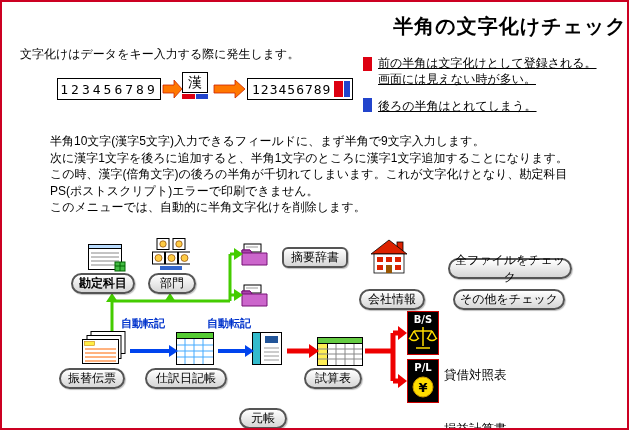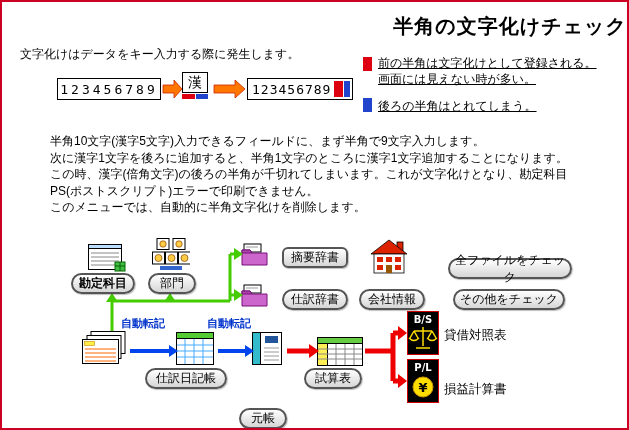--- a/index.html
+++ b/index.html
@@ -38,21 +38,21 @@
         font-size:12px;font-family:inherit;display:flex;align-items:center;justify-content:center;cursor:pointer;padding:0;}
   .b-accounts{left:69px;top:271px;width:64px;font-weight:bold;}   .b-departments{left:146px;top:271px;width:48px;}
   .b-summary{left:280px;top:245px;width:66px;border-radius:6px;}   .b-jdict{left:280px;top:287px;width:66px;}
   .b-company{left:357px;top:287px;width:66px;}   .b-checkall{left:446px;top:256px;width:124px;}
   .b-checkother{left:451px;top:287px;width:112px;}
   .b-transfer{left:57px;top:366px;width:66px;}   .b-journal{left:143px;top:366px;width:82px;}
   .b-ledger{left:237px;top:366px;width:48px;margin-top:40px;}    .b-trial{left:302px;top:366px;width:58px;}
   .overlay{position:absolute;left:0;top:0;z-index:2;pointer-events:none;}
   .auto-post{position:absolute;z-index:3;color:#0033cc;font-weight:bold;font-size:11px;}
   .ap-1{left:119px;top:314px;}  .ap-2{left:205px;top:314px;}
-  .report-label{position:absolute;z-index:3;font-size:12.5px;}
+  .report-label{position:absolute;z-index:3;font-size:12.5px;margin-top:40px;}
   .rl-bs{left:442px;top:325px;}  .rl-pl{left:442px;top:379px;}
   svg text{font-family:"DejaVu Sans",sans-serif;}
 </style>
 </head>
 <body>
 
 <div class="page">
 
   <div class="title">半角の文字化けチェック</div>
 
@@ -195,24 +195,24 @@
   <svg class="icon i-pl" width="32" height="44">
     <rect x="0.5" y="0.5" width="31" height="43" fill="#000" stroke="#cc0000"></rect>
     <text x="16" y="12" fill="#fff" font-size="10" font-weight="bold" text-anchor="middle">P/L</text>
     <circle cx="16" cy="28" r="10" fill="#ffdd00" stroke="#cc9900"></circle>
     <text x="16" y="33" fill="#000" font-size="13" font-weight="bold" text-anchor="middle">¥</text>
   </svg>
 
   <button class="btn b-accounts">勘定科目</button>
   <button class="btn b-departments">部門</button>
   <button class="btn b-summary">摘要辞書</button>
-  <button class="btn b-jdict">仕訳辞書</button>
   <button class="btn b-company">会社情報</button>
   <button class="btn b-checkall">全ファイルをチェック</button>
   <button class="btn b-checkother">その他をチェック</button>
+  <button class="btn b-transfer">振替伝票</button>
   <button class="btn b-journal">仕訳日記帳</button>
   <button class="btn b-ledger">元帳</button>
   <button class="btn b-trial">試算表</button>
 
   <div class="auto-post ap-1">自動転記</div>
   <div class="auto-post ap-2">自動転記</div>
   <div class="report-label rl-bs">貸借対照表</div>
   <div class="report-label rl-pl">損益計算書</div>
 
   <svg class="overlay" width="629" height="430">

